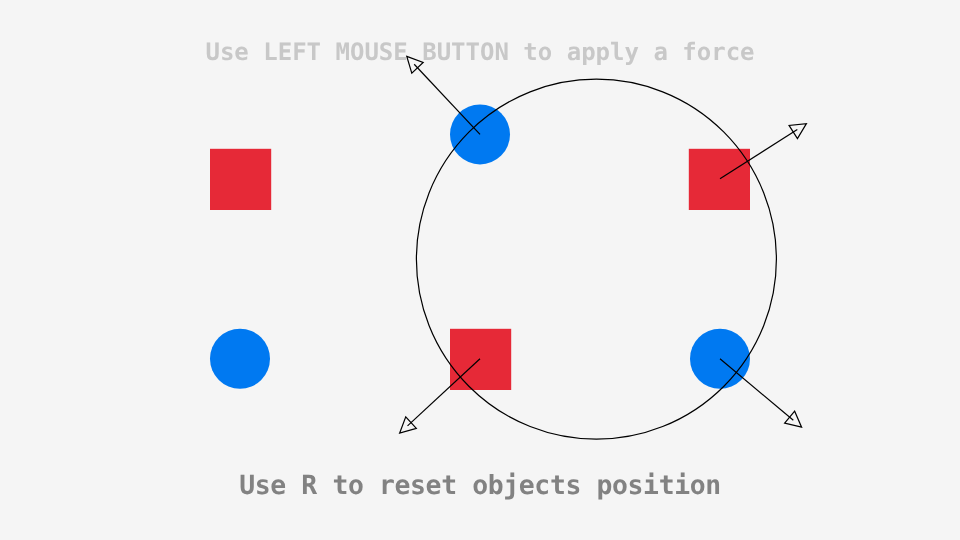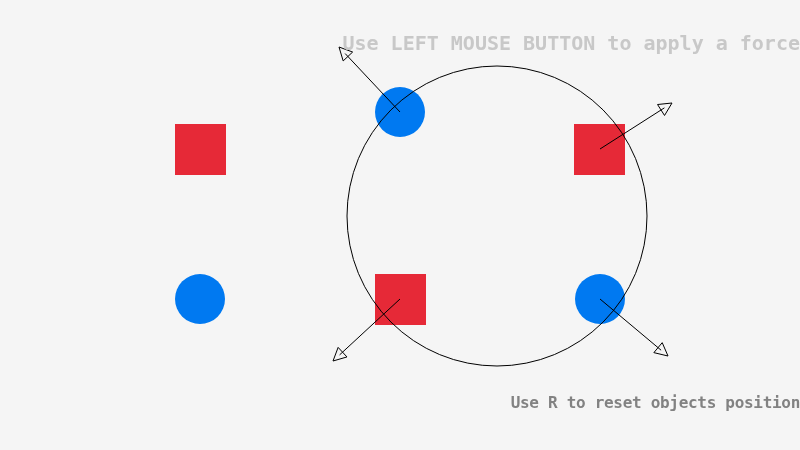--- a/index.html
+++ b/index.html
@@ -7,28 +7,28 @@
     width: 800px; height: 450px;
     background: #f5f5f5;
     overflow: hidden;
     position: relative;
     font-family: "DejaVu Sans Mono", "Liberation Mono", monospace;
   }
   .stage { position: absolute; left: 0; top: 0; width: 800px; height: 450px; }
   #scene { position: absolute; left: 0; top: 0; }
   .instr {
     position: absolute; left: 0; right: 0;
-    text-align: right;
+    text-align: center;
     line-height: 1;
     white-space: pre;
     font-weight: bold;
     user-select: none;
   }
   #instr-top    { top: 33px;  font-size: 20px; letter-spacing: 0px;   }
-  #instr-bottom { top: 395px; font-size: 16px; letter-spacing: -0.3px; }
+  #instr-bottom { top: 395px; font-size: 22px; letter-spacing: -0.3px; }
 </style>
 </head>
 <body style="background: rgb(245, 245, 245);">
 
 <div class="stage">
   <svg id="scene" width="800" height="450" viewBox="0 0 800 450">
       <rect x="175" y="124" width="51" height="51" fill="#e62937"></rect>
       <rect x="574" y="124" width="51" height="51" fill="#e62937"></rect>
       <rect x="375" y="274" width="51" height="51" fill="#e62937"></rect>
       <circle cx="400" cy="112" r="25" fill="#0079f1"></circle>

